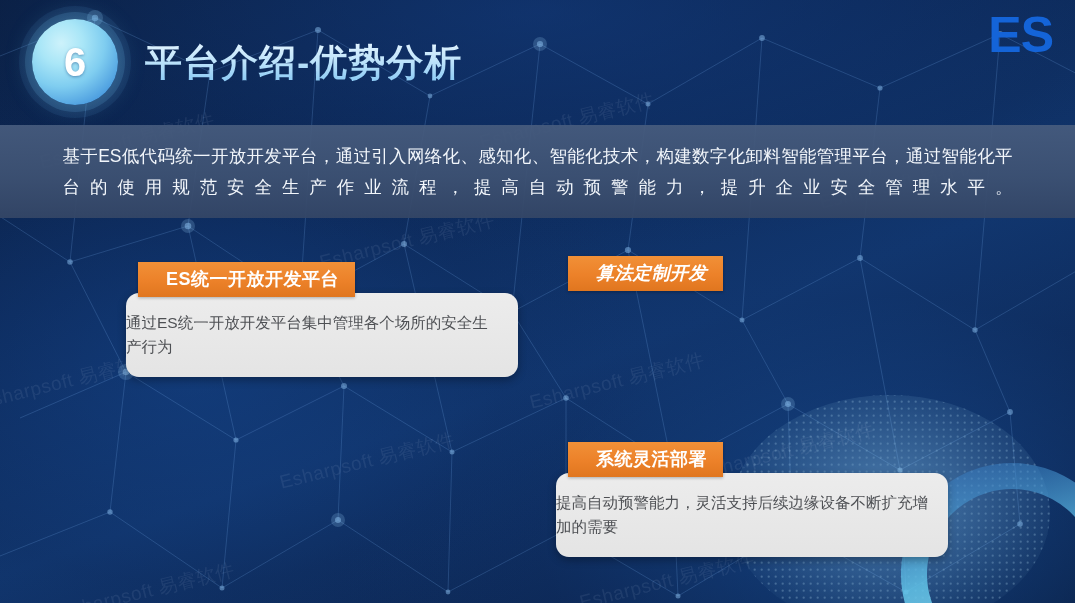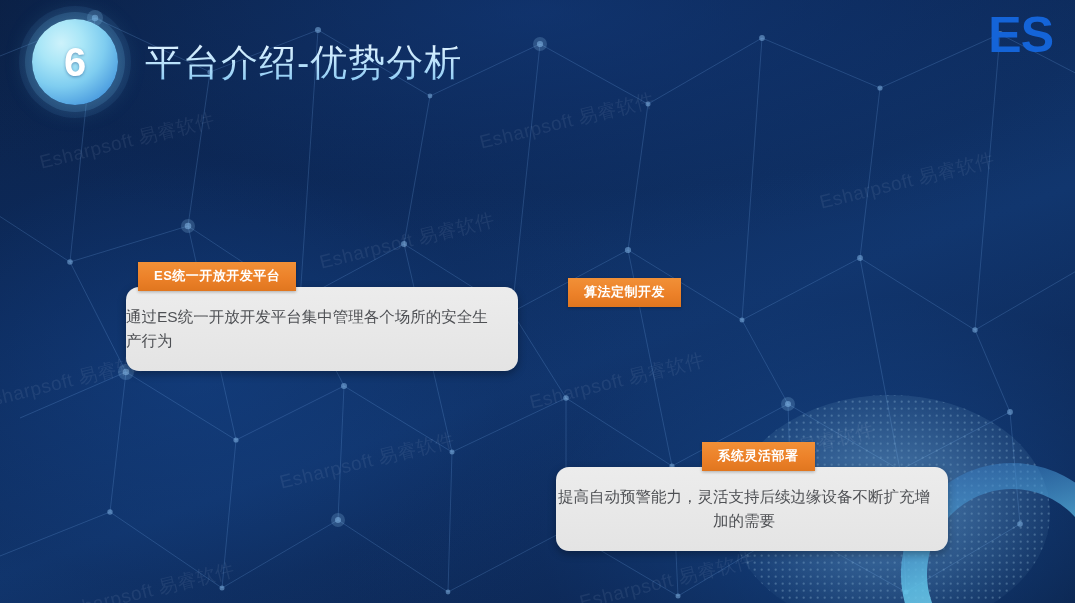--- a/index.html
+++ b/index.html
@@ -94,21 +94,21 @@
     font-weight: bold;
     color: #ffffff;
     line-height: 1;
     text-shadow: 0 1px 3px rgba(20,70,130,0.5);
   }
   .slide-title {
     position: absolute;
     left: 145px;
     top: 38px;
     font-size: 37px;
-    font-weight: normal;
+    font-weight: bold;
     letter-spacing: 1px;
     background: linear-gradient(180deg, #eaf7ff 0%, #bfe4fb 45%, #7cc2f2 100%);
     -webkit-background-clip: text;
     background-clip: text;
     color: transparent;
     -webkit-text-fill-color: transparent;
     white-space: nowrap;
   }
   .logo {
     position: absolute;
@@ -145,24 +145,24 @@
   
   .card {
     position: absolute;
     width: 392px;
   }
   .card-tab {
     position: relative;
     z-index: 2;
     margin-left: 12px;
     display: inline-block;
-    padding: 5px 16px 6px 16px;
+    padding: 5px 16px 6px 28px;
     background: linear-gradient(180deg, #f19037 0%, #ec8129 55%, #e0761f 100%);
     color: #ffffff;
-    font-size: 13px;
+    font-size: 18px;
     font-weight: bold;
     letter-spacing: .5px;
     box-shadow: 0 1px 3px rgba(0,0,0,0.28);
     white-space: nowrap;
   }
   .card-body {
     position: relative;
     z-index: 1;
     margin-top: -4px;
     min-height: 70px;
@@ -172,23 +172,23 @@
     padding: 18px 16px 18px 0;
     box-sizing: border-box;
   }
   .card-text {
     font-size: 15.5px;
     line-height: 1.55;
     color: #4e5054;
   }
 
   .pos-c1 { left: 126px; top: 262px; }
-  .pos-c2 { left: 556px; top: 278px; }
+  .pos-c2 { left: 556px; top: 256px; font-style: italic; }
   .pos-c3 { left: 126px; top: 442px; }
-  .pos-c4 { left: 556px; top: 442px; text-align: center; }
+  .pos-c4 { left: 556px; top: 442px; }
 </style>
 </head>
 <body>
 
 <div class="slide">
 
   <div class="net">
     <svg viewBox="0 0 1075 603" preserveAspectRatio="none">
       <g stroke="rgba(120,175,235,0.22)" stroke-width="1" fill="none">
         <path d="M-10,60 L95,18 L210,72 L318,30 L430,96 L540,44 L648,104 L762,38 L880,88 L1000,34 L1085,78"></path>
@@ -295,20 +295,23 @@
   <div class="wm" style="left:60px;  top:600px;">Esharpsoft 易睿软件</div>
 
   <div class="header">
     <div class="badge">
       <span class="badge-num">6</span>
     </div>
     <div class="slide-title">平台介绍-优势分析</div>
     <div class="logo">ES</div>
   </div>
 
+  <div class="banner">
+    <div class="banner-text">基于ES低代码统一开放开发平台，通过引入网络化、感知化、智能化技术，构建数字化卸料智能管理平台，通过智能化平台的使用规范安全生产作业流程，提高自动预警能力，提升企业安全管理水平。</div>
+  </div>
 
   <div class="card pos-c1">
     <div class="card-tab">ES统一开放开发平台</div>
     <div class="card-body">
       <div class="card-text">通过ES统一开放开发平台集中管理各个场所的安全生产行为</div>
     </div>
   </div>
 
   <div class="card pos-c2">
     <div class="card-tab">算法定制开发</div>

